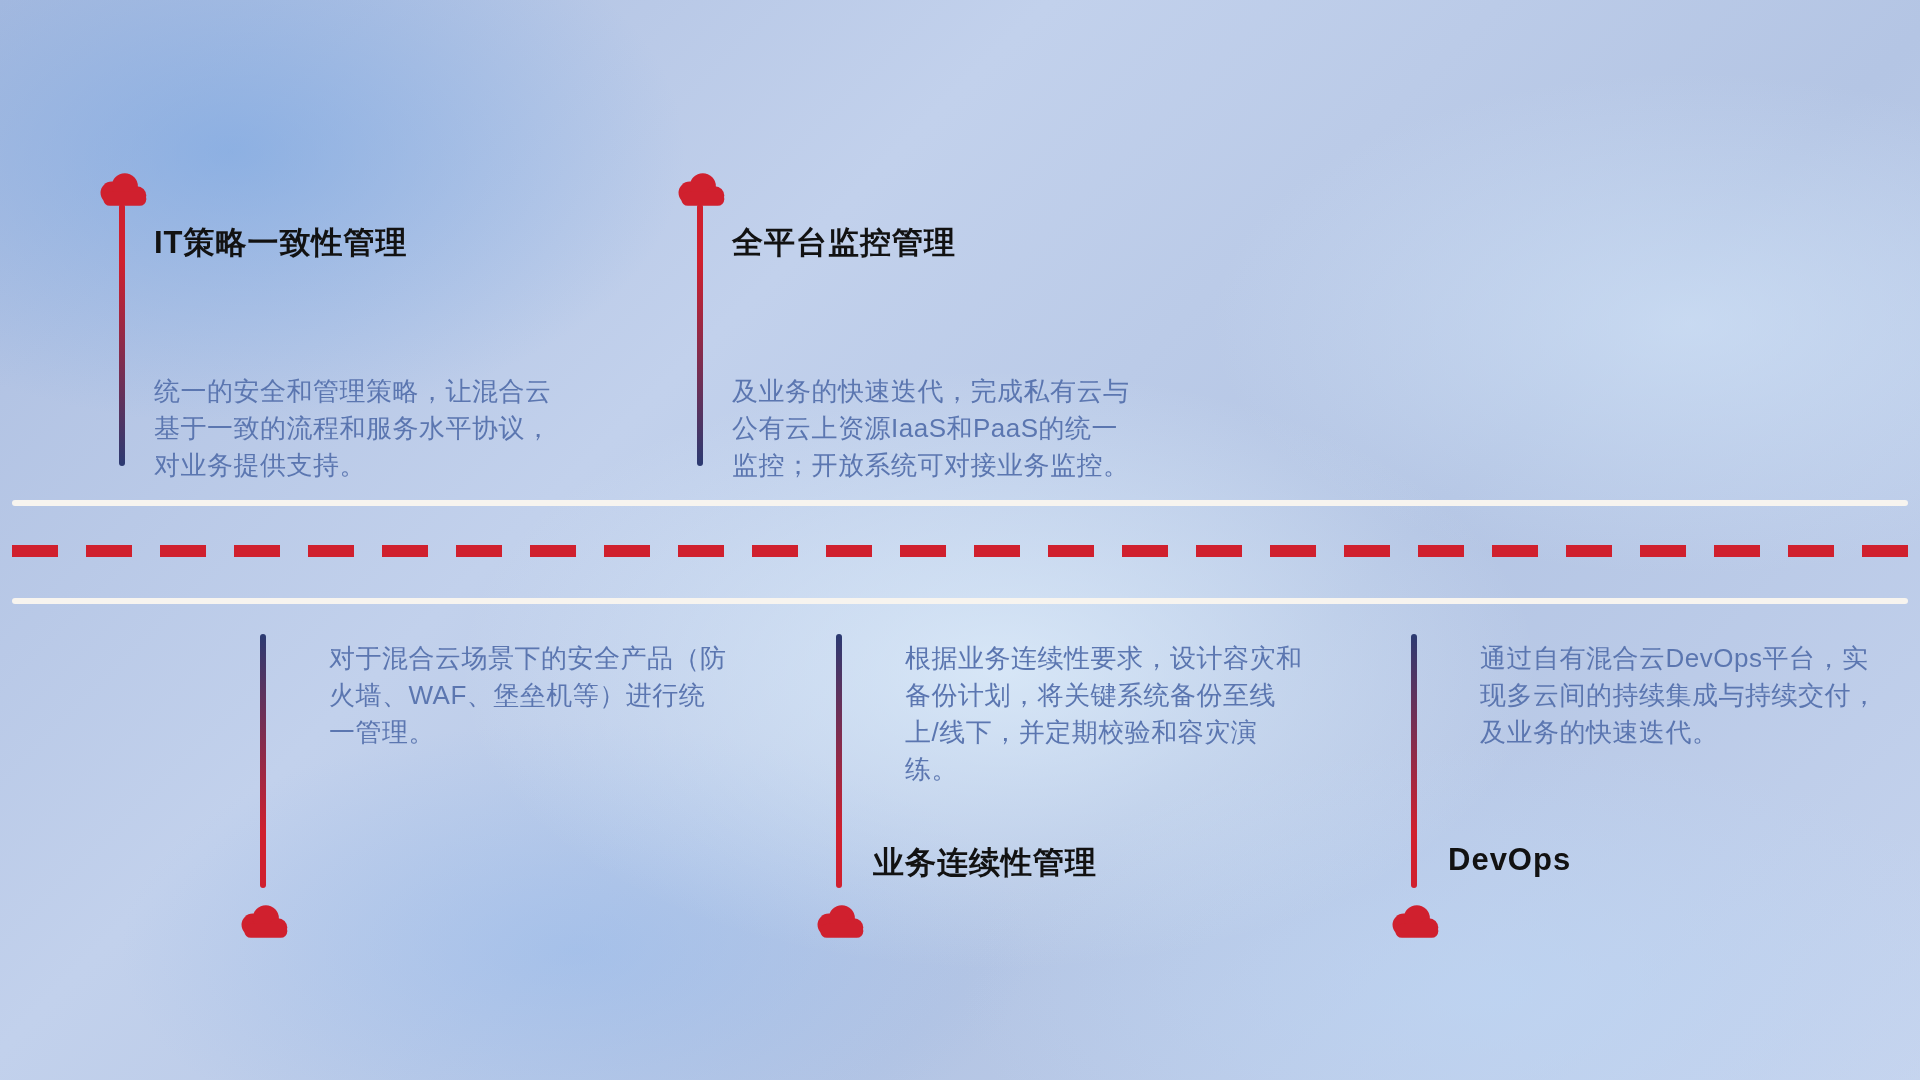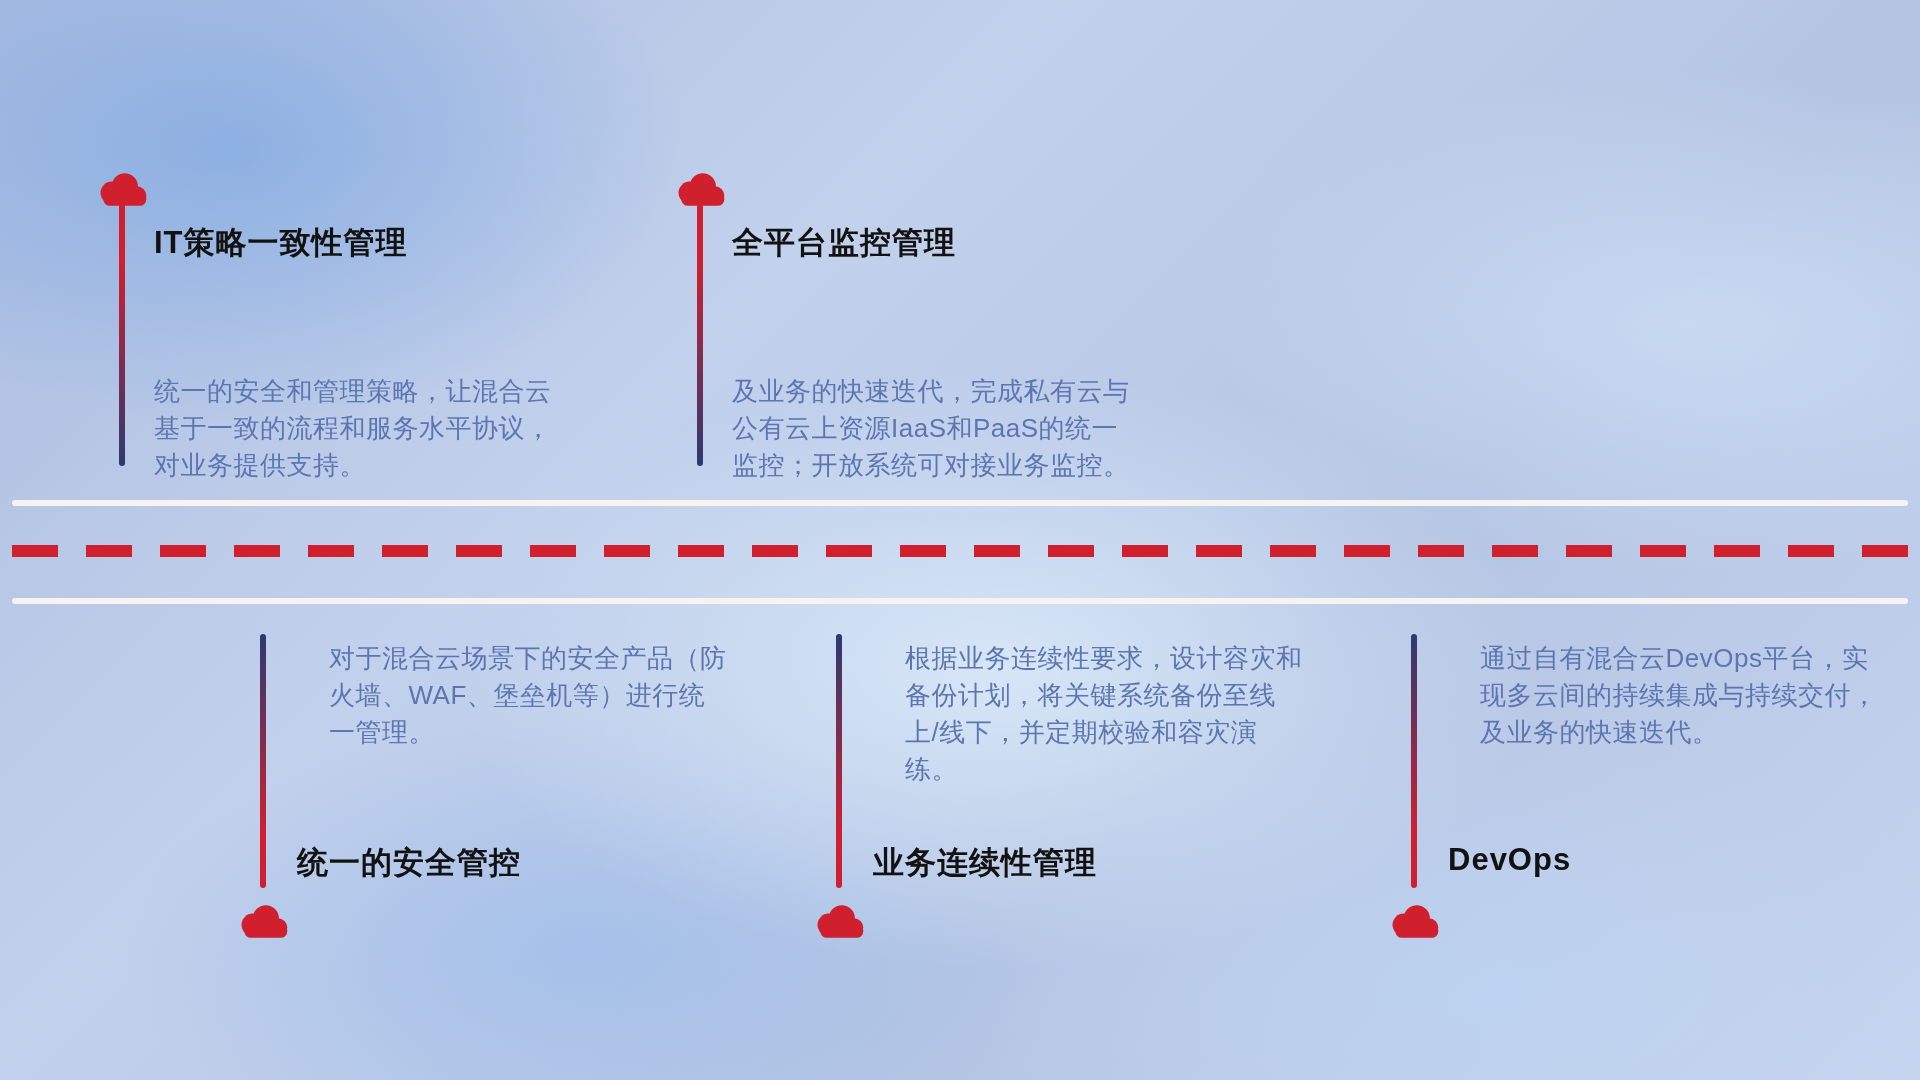--- a/index.html
+++ b/index.html
@@ -125,21 +125,20 @@
     </div>
     <div class="vline down"></div>
     <div class="item-title">全平台监控管理</div>
     <div class="item-desc">及业务的快速迭代，完成私有云与公有云上资源IaaS和PaaS的统一监控；开放系统可对接业务监控。</div>
   </div>
 
 
   <div class="group bottom g-b1">
     <div class="vline up"></div>
     <div class="item-desc">对于混合云场景下的安全产品（防火墙、WAF、堡垒机等）进行统一管理。</div>
-    <div class="item-title">统一的安全管控</div>
     <div class="cloud">
       <svg viewBox="0 0 60 40" xmlns="http://www.w3.org/2000/svg" fill="#d0202e">
         <circle cx="19" cy="23" r="12"></circle>
           <circle cx="33" cy="16" r="14"></circle>
           <circle cx="46" cy="26" r="10"></circle>
         <rect x="10" y="22" width="46" height="15" rx="7"></rect>
       </svg>
     </div>
   </div>
 

